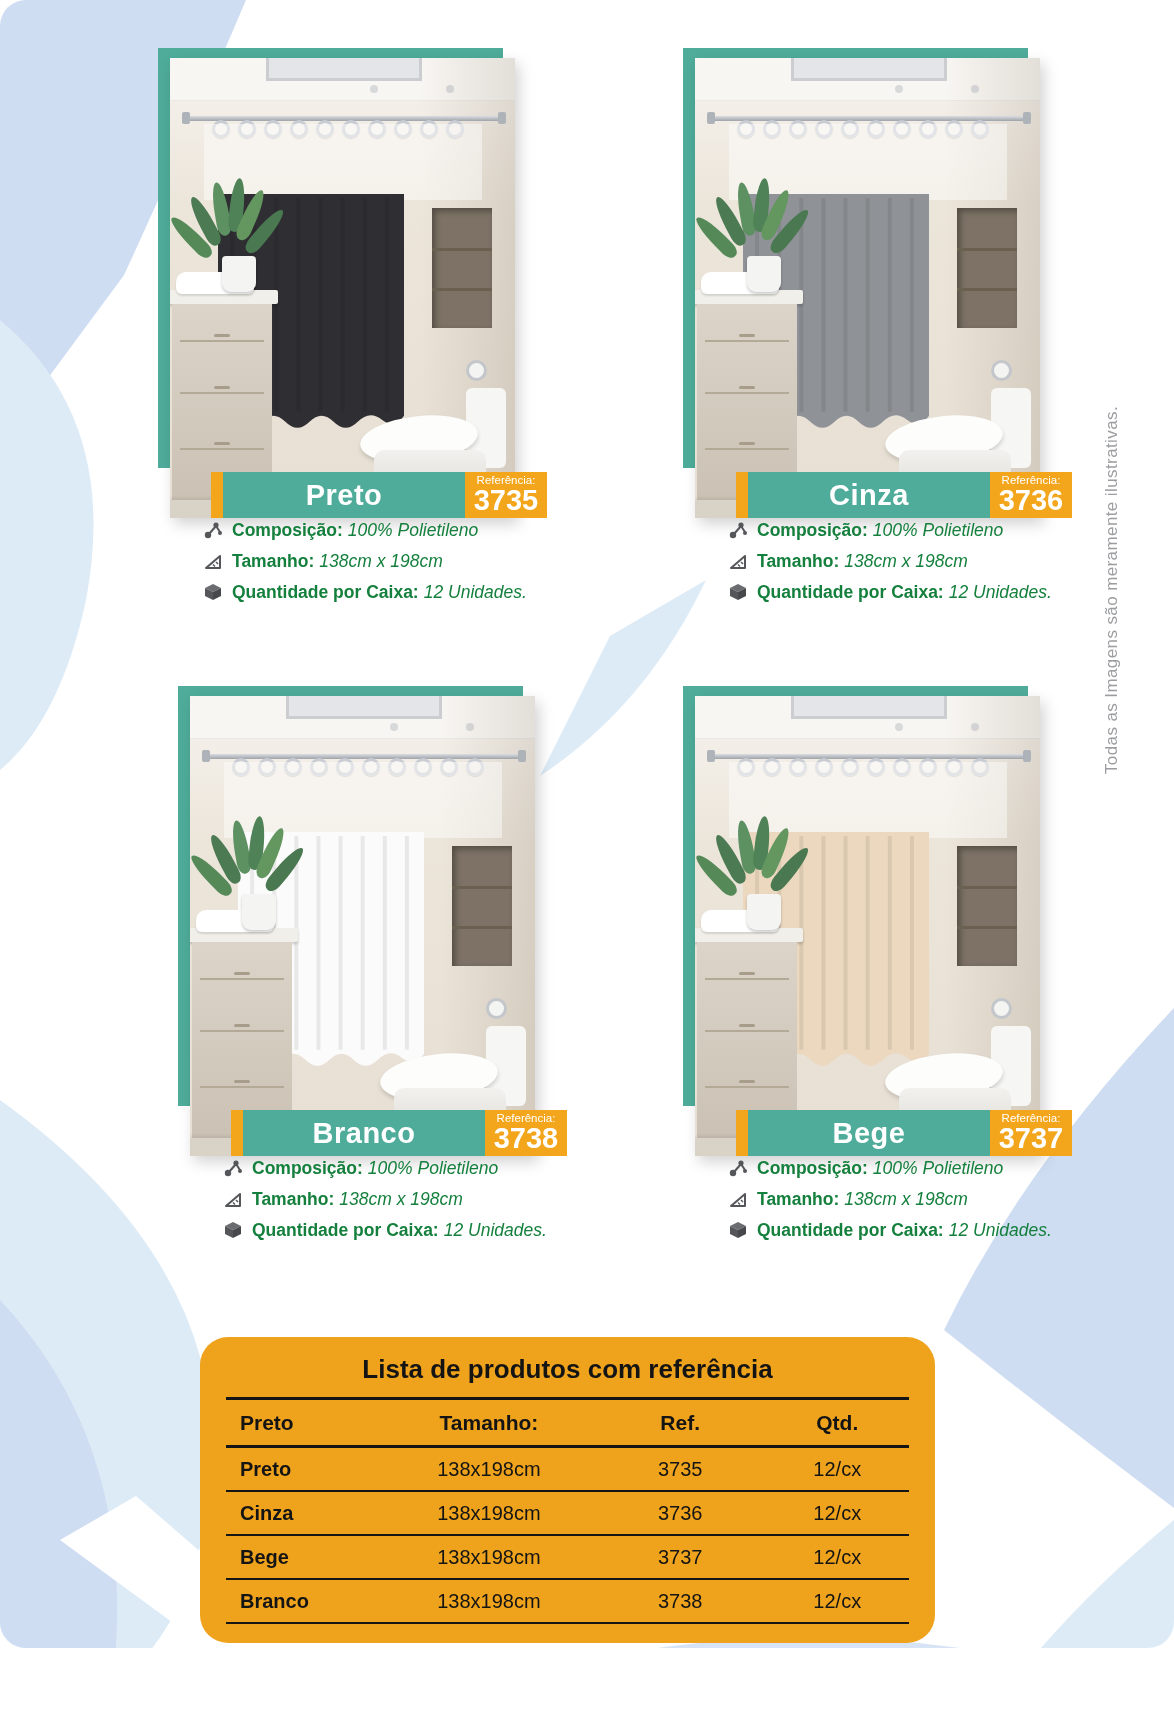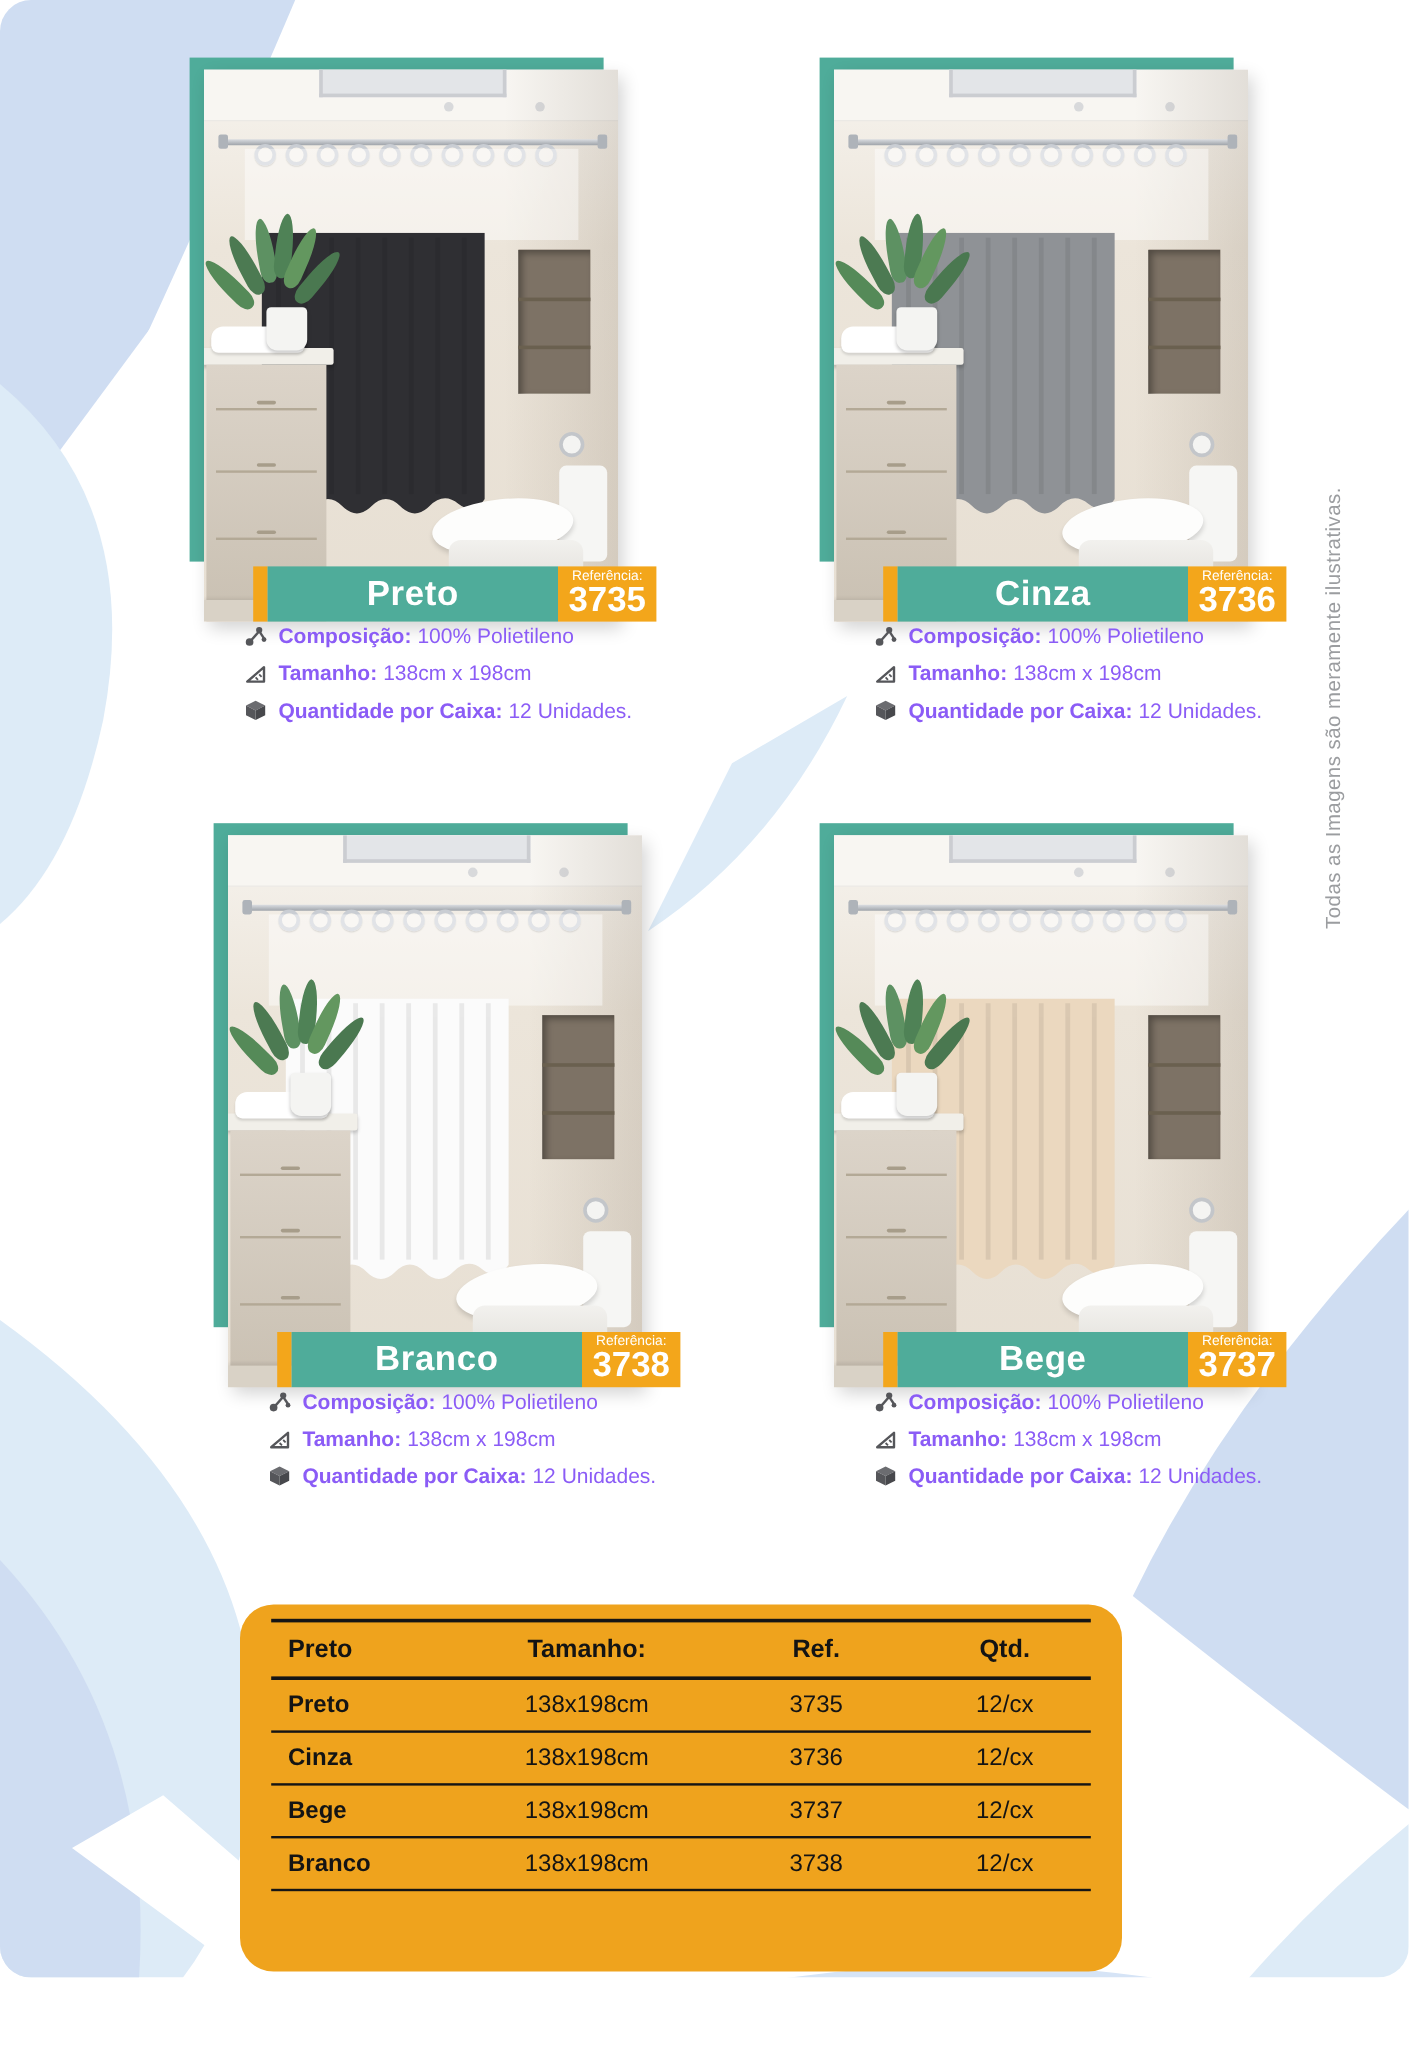--- a/index.html
+++ b/index.html
@@ -64,24 +64,24 @@
   .namebar{position:absolute;left:53px;top:424px;width:254px;height:46px;display:flex;z-index:3;}
   .notch{width:12px;height:100%;background:#F3A61B;}
   .nameband{flex:1;background:#4FAC9A;display:flex;align-items:center;justify-content:center;}
   .pname{color:#ffffff;font-size:29px;font-weight:800;letter-spacing:.5px;}
   .refbadge{position:absolute;left:307px;top:424px;width:82px;height:46px;background:#F3A61B;
             display:flex;flex-direction:column;align-items:center;justify-content:center;z-index:3;}
   .reflabel{color:#fff;font-size:11.5px;font-weight:400;line-height:1;}
   .refnum{color:#fff;font-size:29px;font-weight:800;line-height:1;}
 
   .specs{position:absolute;left:45px;top:471px;width:340px;margin:0;padding:0;list-style:none;}
-  .spec{display:flex;align-items:center;height:22px;margin-bottom:9px;color:#8b5cf6;font-size:17.5px;}
+  .spec{display:flex;align-items:center;height:22px;margin-bottom:9px;color:#15803d;font-size:17.5px;}
   .sicon{width:20px;height:20px;margin-right:9px;flex:0 0 20px;}
   .slabel{font-weight:700;margin-right:5px;white-space:nowrap;}
-  .sval{white-space:nowrap;}
+  .sval{white-space:nowrap;font-style:italic;}
 
   
   .vnote{position:absolute;left:1112px;top:590px;transform:translate(-50%,-50%) rotate(-90deg);
          white-space:nowrap;color:#9B9DA0;font-size:17px;letter-spacing:.4px;z-index:2;}
 
   
   .panel{position:absolute;left:200px;top:1337px;width:735px;height:306px;background:#EFA31D;
          border-radius:28px;z-index:2;color:#141414;}
   .ptitle{text-align:center;font-size:26px;font-weight:700;padding-top:17px;}
   .tline{height:3px;background:#151515;margin:12px 26px 0 26px;}
@@ -567,20 +567,21 @@
         </svg>
         <span class="slabel">Quantidade por Caixa:</span>
         <span class="sval">12 Unidades.</span>
       </li>
     </ul>
   </section>
 
   <div class="vnote">Todas as Imagens são meramente ilustrativas.</div>
 
   <div class="panel">
+    <div class="ptitle">Lista de produtos com referência</div>
     <div class="tline"></div>
     <div class="trow head">
       <span class="c0">Preto</span>
       <span class="c1">Tamanho:</span>
       <span class="c2">Ref.</span>
       <span class="c3">Qtd.</span>
     </div>
     <div class="trow body">
       <span class="c0">Preto</span>
       <span class="c1">138x198cm</span>

